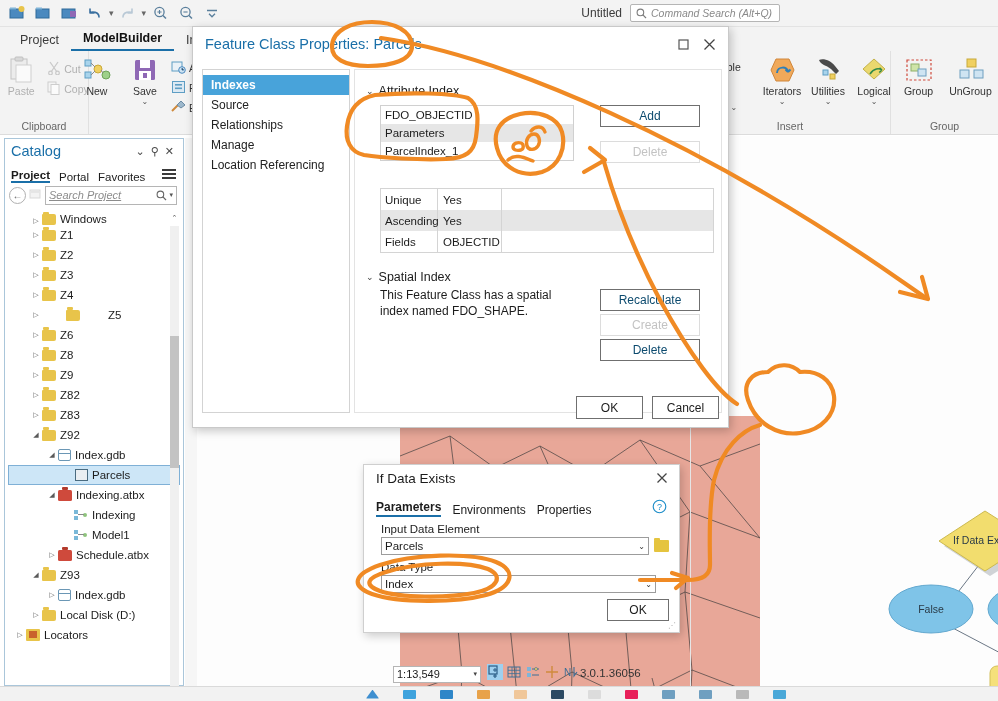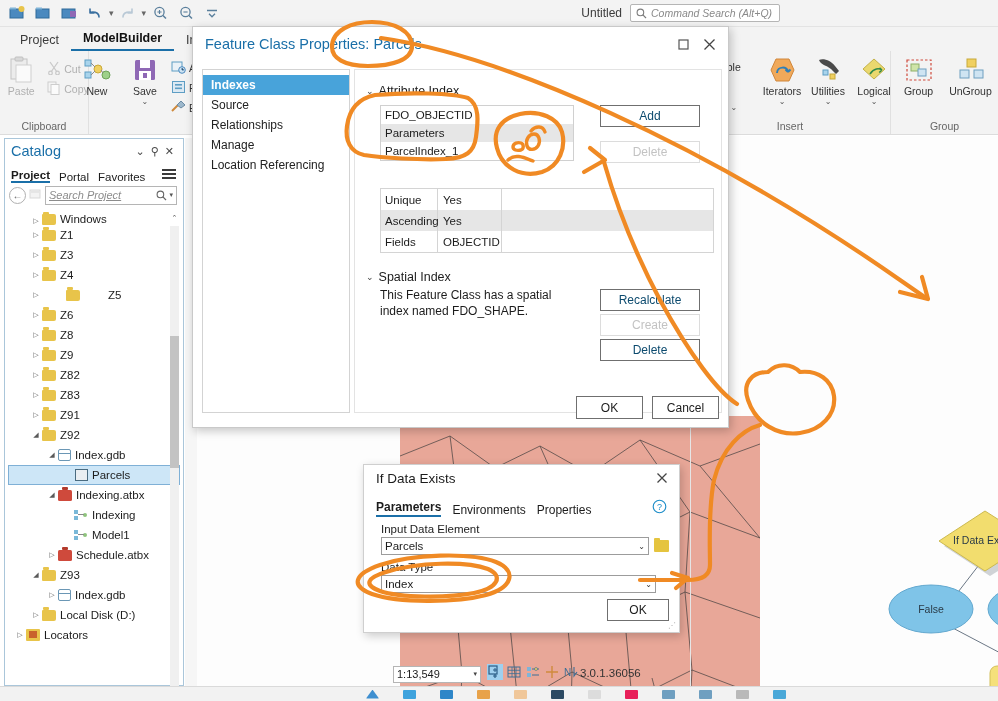--- a/index.html
+++ b/index.html
@@ -658,20 +658,25 @@
         <span class="lbl">Windows</span>
       </div>
       <div class="node" style="padding-left: 22px;">
         <span class="tri">▷</span>
         <span class="fold"></span>
         <span class="lbl">Z1</span>
       </div>
       <div class="node" style="padding-left: 22px;">
         <span class="tri">▷</span>
         <span class="fold"></span>
+        <span class="lbl">Z2</span>
+      </div>
+      <div class="node" style="padding-left: 22px;">
+        <span class="tri">▷</span>
+        <span class="fold"></span>
         <span class="lbl">Z3</span>
       </div>
       <div class="node" style="padding-left: 22px;">
         <span class="tri">▷</span>
         <span class="fold"></span>
         <span class="lbl">Z4</span>
       </div>
       <div class="node" style="padding-left: 22px; gap: 24px;">
         <span class="tri">▷</span>
         <span class="fold"></span>
@@ -694,25 +699,20 @@
       </div>
       <div class="node" style="padding-left: 22px;">
         <span class="tri">▷</span>
         <span class="fold"></span>
         <span class="lbl">Z82</span>
       </div>
       <div class="node" style="padding-left: 22px;">
         <span class="tri">▷</span>
         <span class="fold"></span>
         <span class="lbl">Z83</span>
-      </div>
-      <div class="node" style="padding-left: 22px;">
-        <span class="tri">▷</span>
-        <span class="fold"></span>
-        <span class="lbl">Z91</span>
       </div>
       <div class="node" style="padding-left: 22px;">
         <span class="tri">◢</span>
         <span class="fold"></span>
         <span class="lbl">Z92</span>
       </div>
       <div class="node" style="padding-left: 38px;">
         <span class="tri">◢</span>
         <span class="gdb"></span>
         <span class="lbl">Index.gdb</span>

